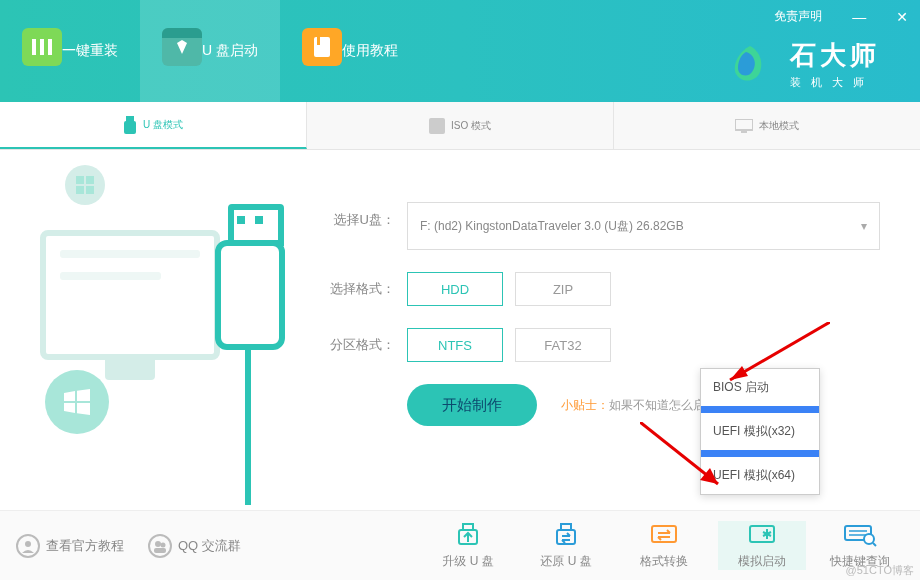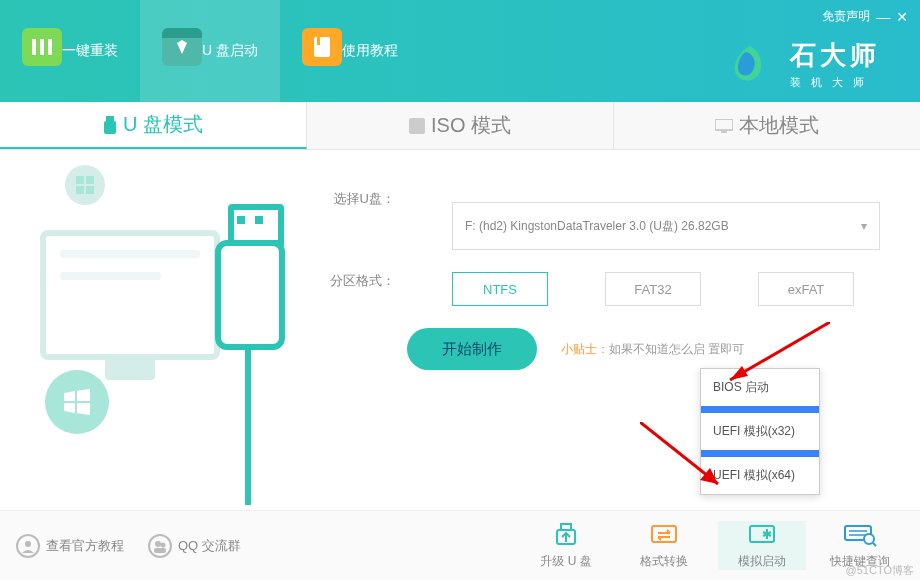--- a/index.html
+++ b/index.html
@@ -7,44 +7,44 @@
 
 .header { height: 102px; background: linear-gradient(to right, #2cc4b5, #2bc1c0, #28bccc); display: flex; align-items: center; position: relative; }
 .nav-tab { width: 140px; height: 102px; display: flex; align-items: center; justify-content: center; cursor: pointer; color: #fff; font-size: 14px; }
 .nav-tab.active { background: rgba(255,255,255,0.15); }
 .nav-icon { width: 40px; height: 38px; margin-bottom: 8px; display: flex; align-items: center; justify-content: center; border-radius: 6px; }
 .ic-reinstall { background: #7ed957; }
 .ic-usb { background: #4fb8a8; position: relative; }
 .ic-usb:before { content: ""; position: absolute; width: 40px; height: 10px; background: #2a9d8f; top: 0; border-radius: 6px 6px 0 0; }
 .ic-tutorial { background: #ffa726; }
 
-.window-ctrl { position: absolute; right: 12px; top: 8px; display: flex; gap: 6px; color: #fff; font-size: 12px; align-items: center; }
+.window-ctrl { position: absolute; right: 12px; top: 8px; display: flex; gap: 30px; color: #fff; font-size: 12px; align-items: center; }
 .win-btn { cursor: pointer; font-size: 14px; }
 .brand { position: absolute; right: 40px; top: 38px; display: flex; align-items: center; color: #fff; gap: 8px; }
 .brand-logo { width: 44px; height: 44px; margin-right: 10px; position: relative; }
 .brand-text { font-size: 26px; font-weight: bold; letter-spacing: 4px; }
 .brand-sub { font-size: 11px; letter-spacing: 10px; display: block; margin-top: 2px; }
 
 .mode-tabs { height: 48px; display: flex; border-bottom: 1px solid #e5e5e5; }
-.mode-tab { flex: 1; display: flex; align-items: center; justify-content: center; font-size: 20px; color: #888; cursor: pointer; border-right: 1px solid #e5e5e5; gap: 6px; }
+.mode-tab { flex: 1; display: flex; align-items: center; justify-content: center; font-size: 10px; color: #888; cursor: pointer; border-right: 1px solid #e5e5e5; gap: 6px; }
 .mode-tab.active { color: #2cc4b5; border-bottom: 2px solid #2cc4b5; background: #fff; }
 .mode-tab:not(.active) { background: #f8f8f8; }
 .mode-tab:last-child { border-right: none; }
 
 .content { display: flex; height: 360px; }
 .left-ill { width: 310px; position: relative; }
 .monitor { position: absolute; left: 40px; top: 80px; width: 180px; height: 130px; border: 6px solid #d4ede8; border-radius: 8px; background: #fff; }
 .monitor:after { content: ""; position: absolute; width: 50px; height: 20px; background: #d4ede8; bottom: -26px; left: 50%; transform: translateX(-50%); border-radius: 0 0 4px 4px; }
 .usb-ill { position: absolute; left: 215px; top: 90px; width: 70px; height: 110px; border: 6px solid #2cc4b5; border-radius: 12px; }
 .usb-ill:before { content: ""; position: absolute; width: 44px; height: 30px; border: 6px solid #2cc4b5; top: -42px; left: 7px; border-radius: 4px 4px 0 0; }
 .usb-cable { position: absolute; left: 245px; top: 195px; width: 6px; height: 160px; background: #2cc4b5; }
 .win-badge { position: absolute; left: 45px; top: 220px; width: 64px; height: 64px; border-radius: 50%; background: #a8e6d9; display: flex; align-items: center; justify-content: center; color: #fff; font-size: 30px; }
 
 .form { flex: 1; padding: 40px 40px 0 10px; }
-.row { display: flex; align-items: flex-start; margin-bottom: 22px; gap: 45px; }
+.row { display: flex; align-items: center; margin-bottom: 22px; }
 .row-label { width: 75px; font-size: 13px; color: #888; text-align: right; margin-right: 12px; }
 .usb-select { flex: 1; height: 48px; border: 1px solid #ddd; padding: 12px 12px; font-size: 12px; color: #888; display: flex; align-items: center; justify-content: space-between; cursor: pointer; margin-top: 12px; }
 .opt-btn { width: 96px; height: 34px; border: 1px solid #ddd; background: #fff; font-size: 13px; color: #999; margin-right: 12px; cursor: pointer; }
 .opt-btn.sel { border-color: #2cc4b5; color: #2cc4b5; }
 .start-row { margin-top: 10px; display: flex; align-items: center; }
 .start-btn { width: 130px; height: 42px; background: #2cc4b5; color: #0c4a6e; border: none; border-radius: 21px; font-size: 15px; cursor: pointer; margin-left: 87px; }
 .tip { font-size: 12px; color: #999; margin-left: 24px; }
 .tip-label { color: #ff9933; }
 
 .popup { position: absolute; right: 100px; top: 368px; width: 120px; background: #fff; border: 1px solid #ccc; box-shadow: 0 2px 8px rgba(0,0,0,0.15); z-index: 10; }
@@ -169,24 +169,28 @@
 
   <div class="form">
     <div class="row">
       <span class="row-label">选择U盘：</span>
       <div class="usb-select">
         <span>F: (hd2) KingstonDataTraveler 3.0 (U盘) 26.82GB</span>
         <span style="color:#aaa">▾</span>
       </div>
     </div>
     <div class="row">
+      <span class="row-label">选择格式：</span>
+      <button class="opt-btn sel">HDD</button>
+      <button class="opt-btn">ZIP</button>
+    </div>
+    <div class="row">
       <span class="row-label">分区格式：</span>
       <button class="opt-btn sel">NTFS</button>
       <button class="opt-btn">FAT32</button>
-      <button class="opt-btn">exFAT</button>
     </div>
     <div class="start-row">
       <button class="start-btn">开始制作</button>
       <span class="tip"><span class="tip-label">小贴士：</span><span>如果不知道怎么启                置即可</span></span>
     </div>
   </div>
 </div>
 
 <div class="popup">
   <div class="popup-item">BIOS 启动</div>
@@ -227,20 +231,31 @@
   <div class="foot-actions">
     <div class="fa-item">
       <span class="fa-icon">
           <svg width="30" height="26">
             <rect x="10" y="2" width="10" height="6" fill="none" stroke="#2cc4b5" stroke-width="2"></rect>
             <rect x="6" y="8" width="18" height="14" rx="2" fill="none" stroke="#2cc4b5" stroke-width="2"></rect>
             <path d="M15 20 L15 12 M11 15 L15 11 L19 15" fill="none" stroke="#2cc4b5" stroke-width="2"></path>
           </svg>
         </span>
       <span>升级 U 盘</span>
+    </div>
+    <div class="fa-item">
+      <span class="fa-icon">
+          <svg width="30" height="26">
+            <rect x="10" y="2" width="10" height="6" fill="none" stroke="#2b9cd8" stroke-width="2"></rect>
+            <rect x="6" y="8" width="18" height="14" rx="2" fill="none" stroke="#2b9cd8" stroke-width="2"></rect>
+            <path d="M11 14 L19 14 M11 18 L19 18" stroke="#2b9cd8" stroke-width="2"></path>
+            <path d="M19 14 L16 11 M11 18 L14 21" stroke="#2b9cd8" stroke-width="2"></path>
+          </svg>
+        </span>
+      <span>还原 U 盘</span>
     </div>
     <div class="fa-item">
       <span class="fa-icon">
           <svg width="30" height="26">
             <rect x="3" y="4" width="24" height="16" rx="2" fill="none" stroke="#ff9933" stroke-width="2"></rect>
             <path d="M9 11 L21 11 M9 15 L21 15" stroke="#ff9933" stroke-width="2"></path>
             <path d="M21 11 L18 8 M9 15 L12 18" stroke="#ff9933" stroke-width="2"></path>
           </svg>
         </span>
       <span>格式转换</span>

